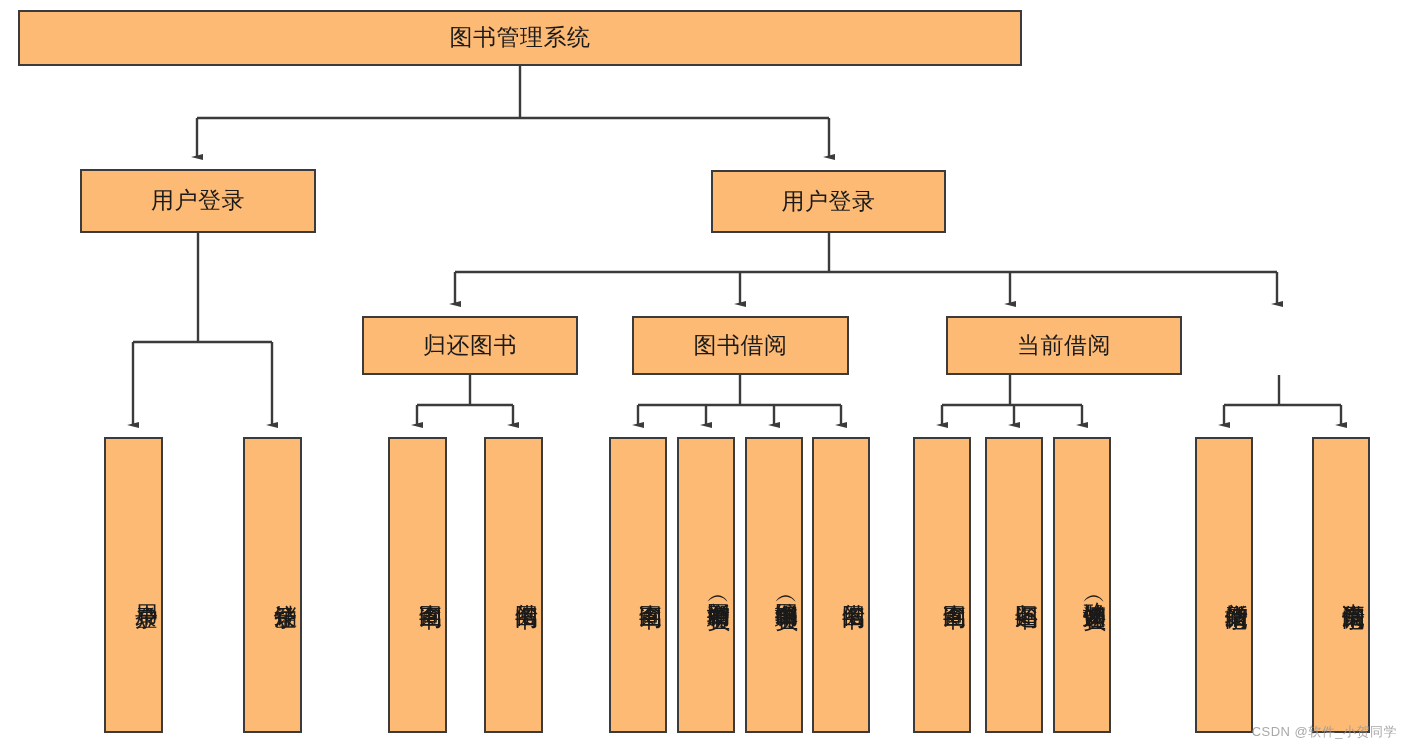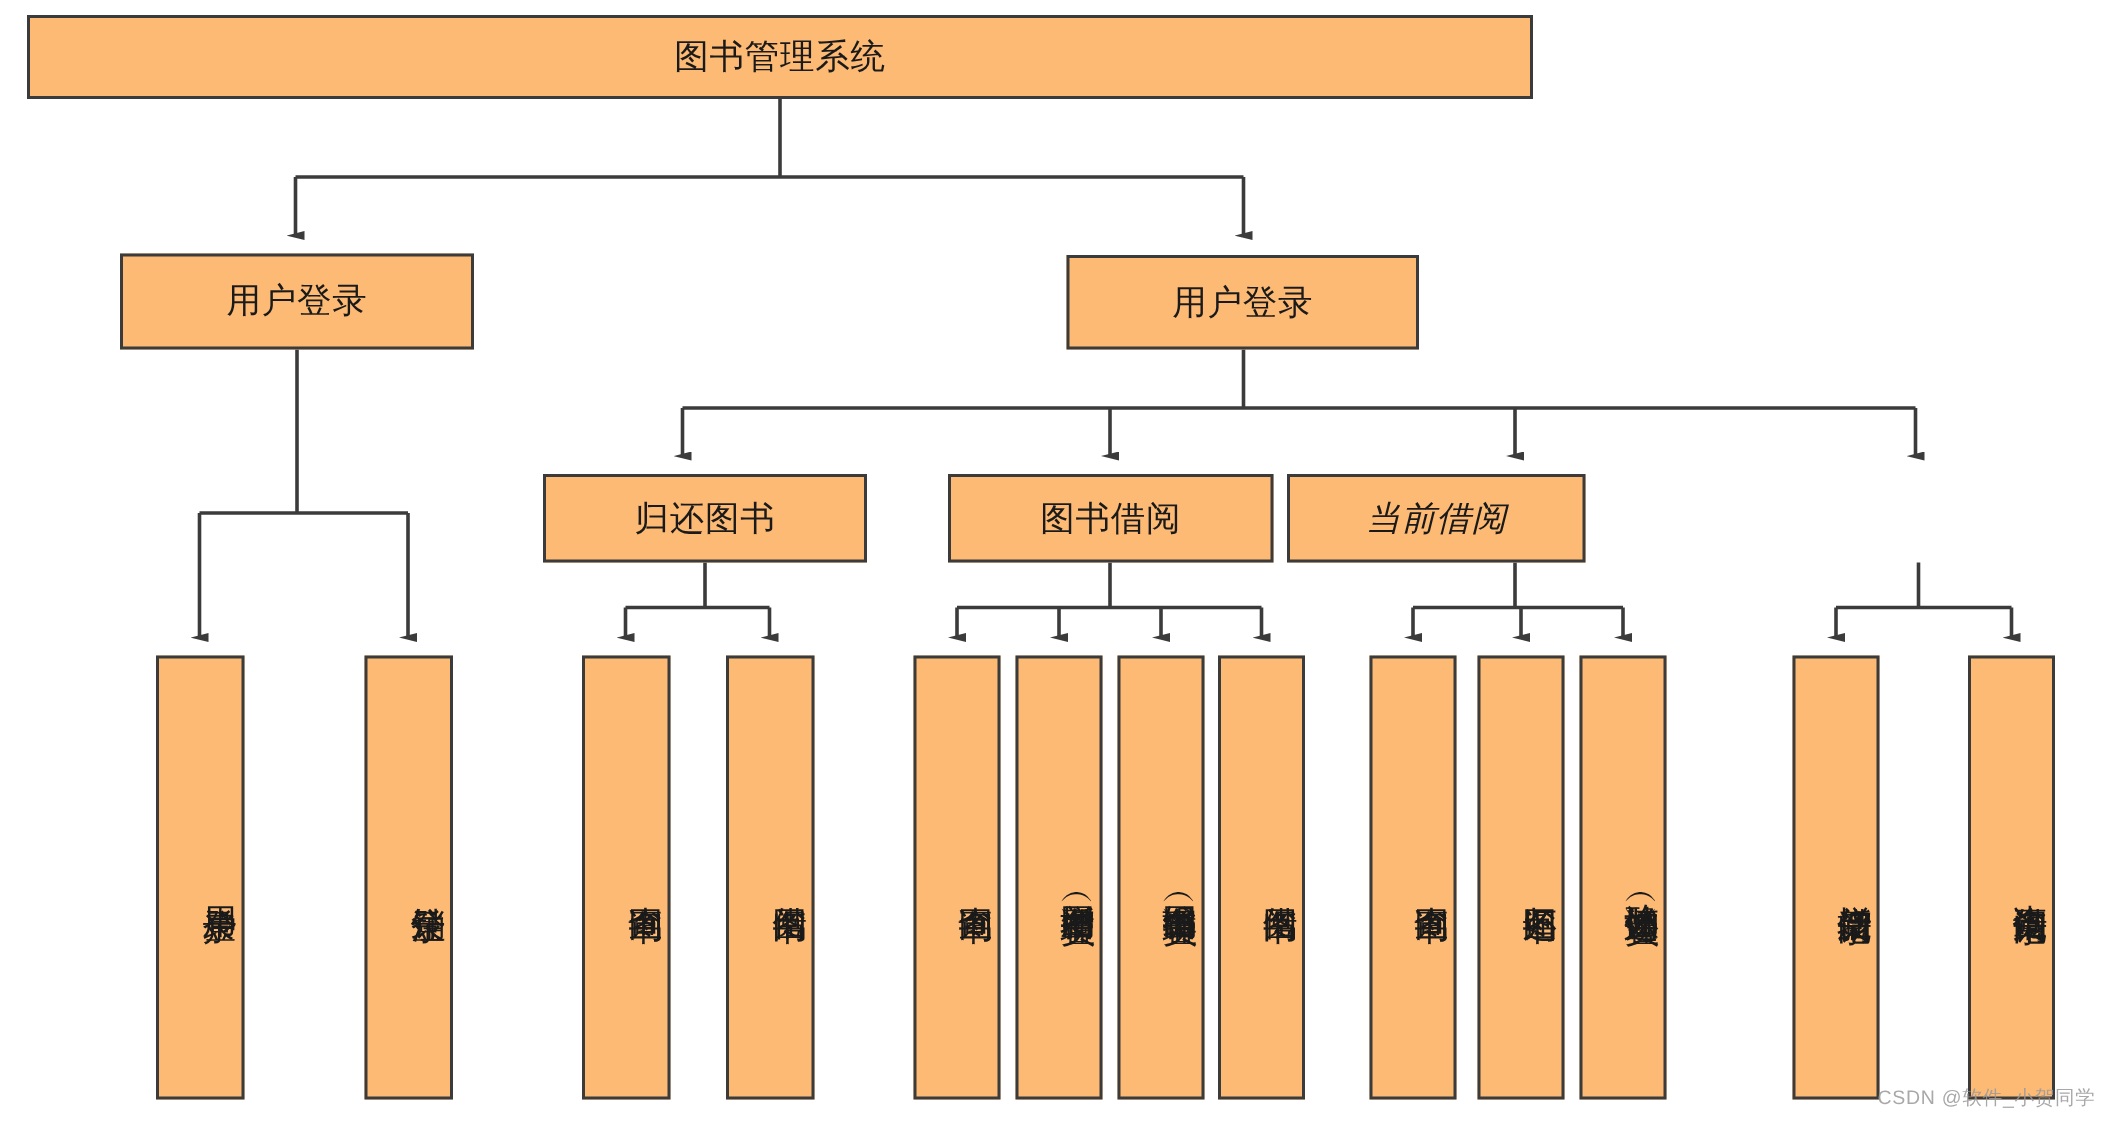--- a/index.html
+++ b/index.html
@@ -130,21 +130,21 @@
   <div class="node horiz" style="left:711px; top:170px; width:235px; height:63px;">
     <span class="label">用户登录</span>
   </div>
 
   <div class="node horiz" style="left:362px; top:316px; width:216px; height:59px;">
     <span class="label">归还图书</span>
   </div>
   <div class="node horiz" style="left:632px; top:316px; width:217px; height:59px;">
     <span class="label">图书借阅</span>
   </div>
-  <div class="node horiz" style="left:858px; top:316px; width:199px; height:59px;font-style:italic;">
+  <div class="node horiz" style="left:946px; top:316px; width:236px; height:59px;">
     <span class="label">当前借阅</span>
   </div>
 
   <div class="node vert" style="left:104px; top:437px; width:59px; height:296px;">
     <span class="label">用户登录</span>
   </div>
   <div class="node vert" style="left:243px; top:437px; width:59px; height:296px;">
     <span class="label">注销登录</span>
   </div>
 

